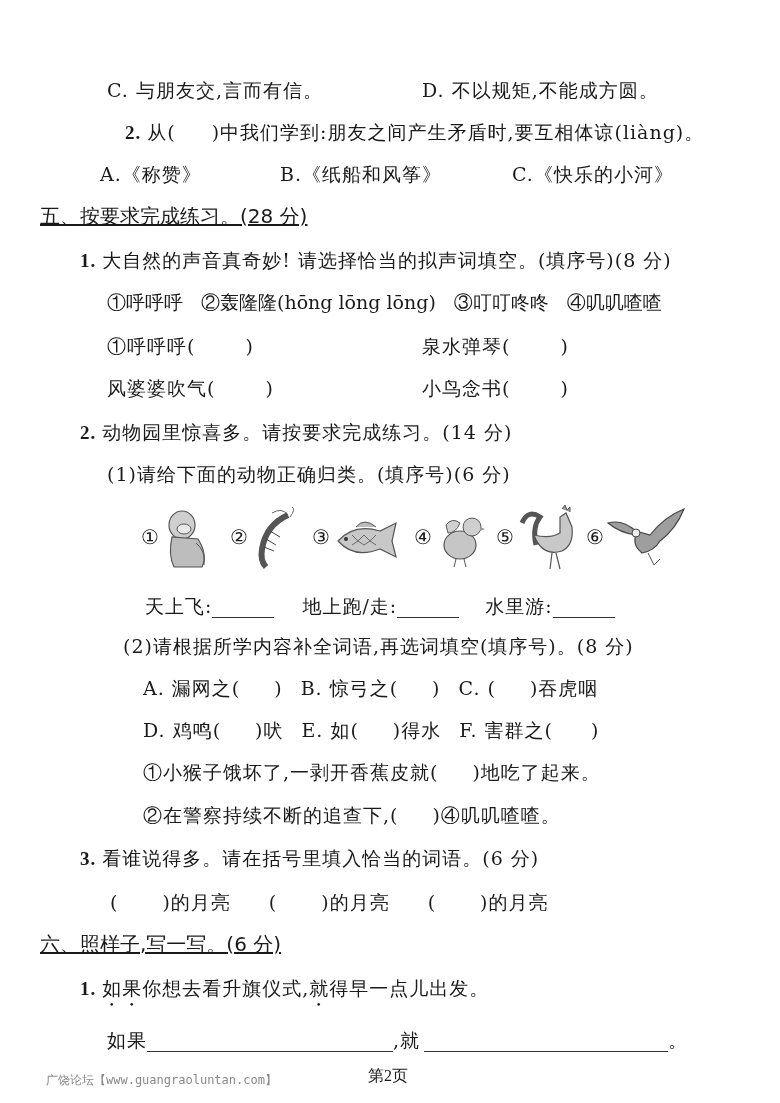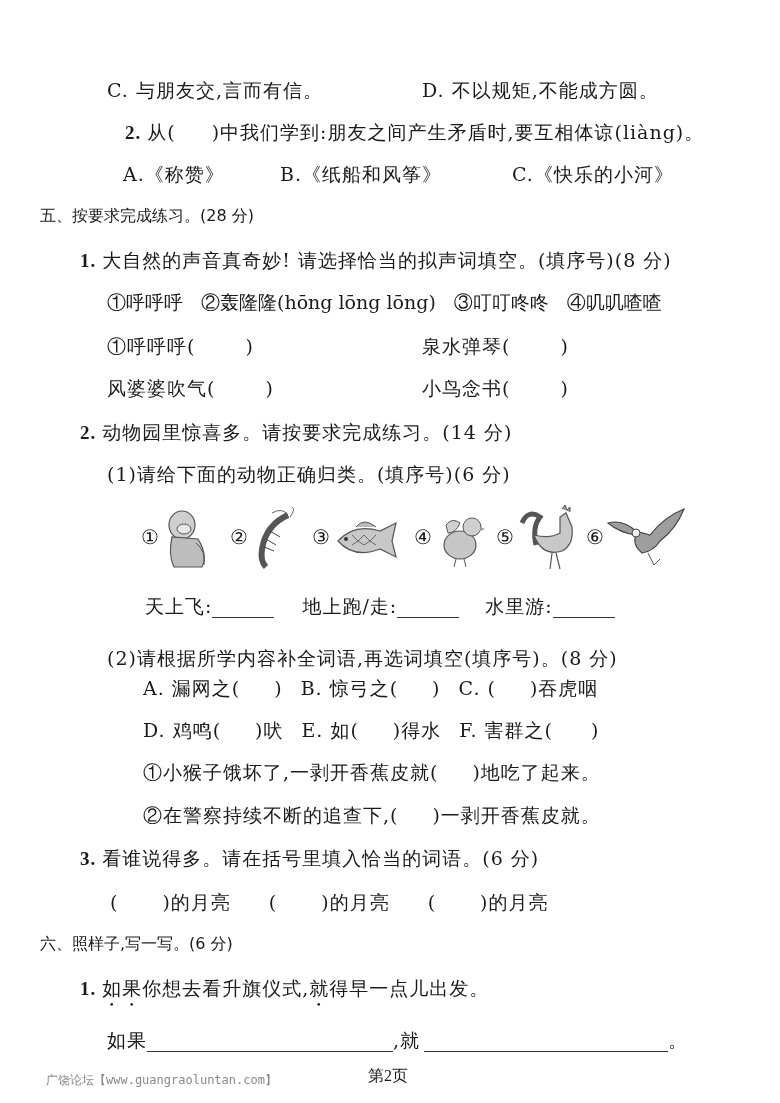--- a/index.html
+++ b/index.html
@@ -1,39 +1,39 @@
 <!DOCTYPE html>
 <html><head>
 <meta charset="utf-8">
 <style>
   html, body { margin:0; padding:0; background:#ffffff; }
   body { width:780px; height:1103px; position:relative; overflow:hidden;
          font-family:"DejaVu Serif","Liberation Serif",serif; color:#1a1a1a; }
   .line { position:absolute; white-space:nowrap; font-size:19px; line-height:24px; letter-spacing:1px; }
-  .sec { font-family:"DejaVu Sans","Liberation Sans",sans-serif; font-size:16px; font-weight:500; letter-spacing:0; }
+  .sec { font-family:"DejaVu Sans","Liberation Sans",sans-serif; font-size:20px; font-weight:500; letter-spacing:0;text-decoration:underline; }
   .num { font-weight:bold; font-family:"Liberation Serif",serif; margin-right:6px; }
   .gap { display:inline-block; }
   .blank { display:inline-block; border-bottom:1.2px solid #333; height:20px; vertical-align:bottom; }
   .dot { text-emphasis: filled dot; -webkit-text-emphasis: filled dot; text-emphasis-position: under; -webkit-text-emphasis-position: under; }
   .pic { position:absolute; top:505px; height:68px; }
   .circ { position:absolute; font-size:20px; top:525px; }
   .footer-page { position:absolute; left:368px; top:1066px; font-size:16px; font-family:"Liberation Serif",serif; }
   .watermark { position:absolute; left:46px; top:1072px; font-size:12px; color:#888;
                font-family:"DejaVu Sans Mono","Liberation Mono",monospace; letter-spacing:0; }
 </style>
 </head>
 <body>
 
 <div class="line" style="left:107px;top:78px;">C. 与朋友交,言而有信。</div>
 <div class="line" style="left:422px;top:78px;">D. 不以规矩,不能成方圆。</div>
 
 <div class="line" style="left:80px;top:120px;margin-left:45px;">
   <span class="num">2.</span><span>从(</span><span class="gap" style="width:36px;"></span><span>)中我们学到:朋友之间产生矛盾时,要互相体谅(liàng)。</span>
 </div>
-<div class="line" style="left:123px;top:162px;">A.《称赞》</div>
+<div class="line" style="left:100px;top:162px;">A.《称赞》</div>
 <div class="line" style="left:280px;top:162px;">B.《纸船和风筝》</div>
 <div class="line" style="left:512px;top:162px;">C.《快乐的小河》</div>
 
 <div class="line sec" style="left:40px;top:204px;">五、按要求完成练习。(28 分)</div>
 
 <div class="line" style="left:80px;top:248px;">
   <span class="num">1.</span><span>大自然的声音真奇妙! 请选择恰当的拟声词填空。(填序号)(8 分)</span>
 </div>
 <div class="line" style="left:107px;top:290px;letter-spacing:0;">
   <span>①呼呼呼</span><span class="gap" style="width:18px;"></span><span>②轰隆隆(hōng lōng lōng)</span><span class="gap" style="width:18px;"></span><span>③叮叮咚咚</span><span class="gap" style="width:18px;"></span><span>④叽叽喳喳</span>
@@ -87,33 +87,33 @@
 <svg class="pic" style="left:606px;" width="82" viewBox="0 0 82 68">
   <path d="M2 18 Q16 14 30 26 L44 30 Q58 12 78 4 Q70 24 54 36 Q48 46 36 48 Q26 40 30 30 Q14 28 2 18 Z" fill="#9e9e9e" stroke="#444" stroke-width="1.2"></path>
   <circle cx="30" cy="28" r="4" fill="#eee" stroke="#444"></circle>
   <path d="M42 48 l6 12 l6 -6" fill="none" stroke="#555"></path>
 </svg>
 
 <div class="line" style="left:145px;top:594px;">
   <span>天上飞:</span><span class="blank" style="width:62px;"></span><span class="gap" style="width:28px;"></span><span>地上跑/走:</span><span class="blank" style="width:62px;"></span><span class="gap" style="width:26px;"></span><span>水里游:</span><span class="blank" style="width:62px;"></span>
 </div>
 
-<div class="line" style="left:107px;top:634px;margin-top:12px;">(2)请根据所学内容补全词语,再选词填空(填序号)。(8 分)</div>
+<div class="line" style="left:123px;top:634px;">(2)请根据所学内容补全词语,再选词填空(填序号)。(8 分)</div>
 
 <div class="line" style="left:143px;top:676px;">
   <span>A. 漏网之(</span><span class="gap" style="width:34px;"></span><span>)</span><span class="gap" style="width:18px;"></span><span>B. 惊弓之(</span><span class="gap" style="width:34px;"></span><span>)</span><span class="gap" style="width:18px;"></span><span>C. (</span><span class="gap" style="width:34px;"></span><span>)吞虎咽</span>
 </div>
 <div class="line" style="left:143px;top:718px;text-align:center;">
   <span>D. 鸡鸣(</span><span class="gap" style="width:34px;"></span><span>)吠</span><span class="gap" style="width:18px;"></span><span>E. 如(</span><span class="gap" style="width:34px;"></span><span>)得水</span><span class="gap" style="width:18px;"></span><span>F. 害群之(</span><span class="gap" style="width:38px;"></span><span>)</span>
 </div>
 <div class="line" style="left:143px;top:760px;">
   <span>①小猴子饿坏了,一剥开香蕉皮就(</span><span class="gap" style="width:34px;"></span><span>)地吃了起来。</span>
 </div>
 <div class="line" style="left:143px;top:803px;">
-  <span>②在警察持续不断的追查下,(</span><span class="gap" style="width:34px;"></span><span>)一剥开香蕉皮就。</span>
+  <span>②在警察持续不断的追查下,(</span><span class="gap" style="width:34px;"></span><span>)④叽叽喳喳。</span>
 </div>
 
 <div class="line" style="left:80px;top:846px;">
   <span class="num">3.</span><span>看谁说得多。请在括号里填入恰当的词语。(6 分)</span>
 </div>
 <div class="line" style="left:110px;top:890px;">
   <span>(</span><span class="gap" style="width:44px;"></span><span>)的月亮</span><span class="gap" style="width:38px;"></span><span>(</span><span class="gap" style="width:44px;"></span><span>)的月亮</span><span class="gap" style="width:38px;"></span><span>(</span><span class="gap" style="width:44px;"></span><span>)的月亮</span>
 </div>
 
 <div class="line sec" style="left:40px;top:932px;">六、照样子,写一写。(6 分)</div>

